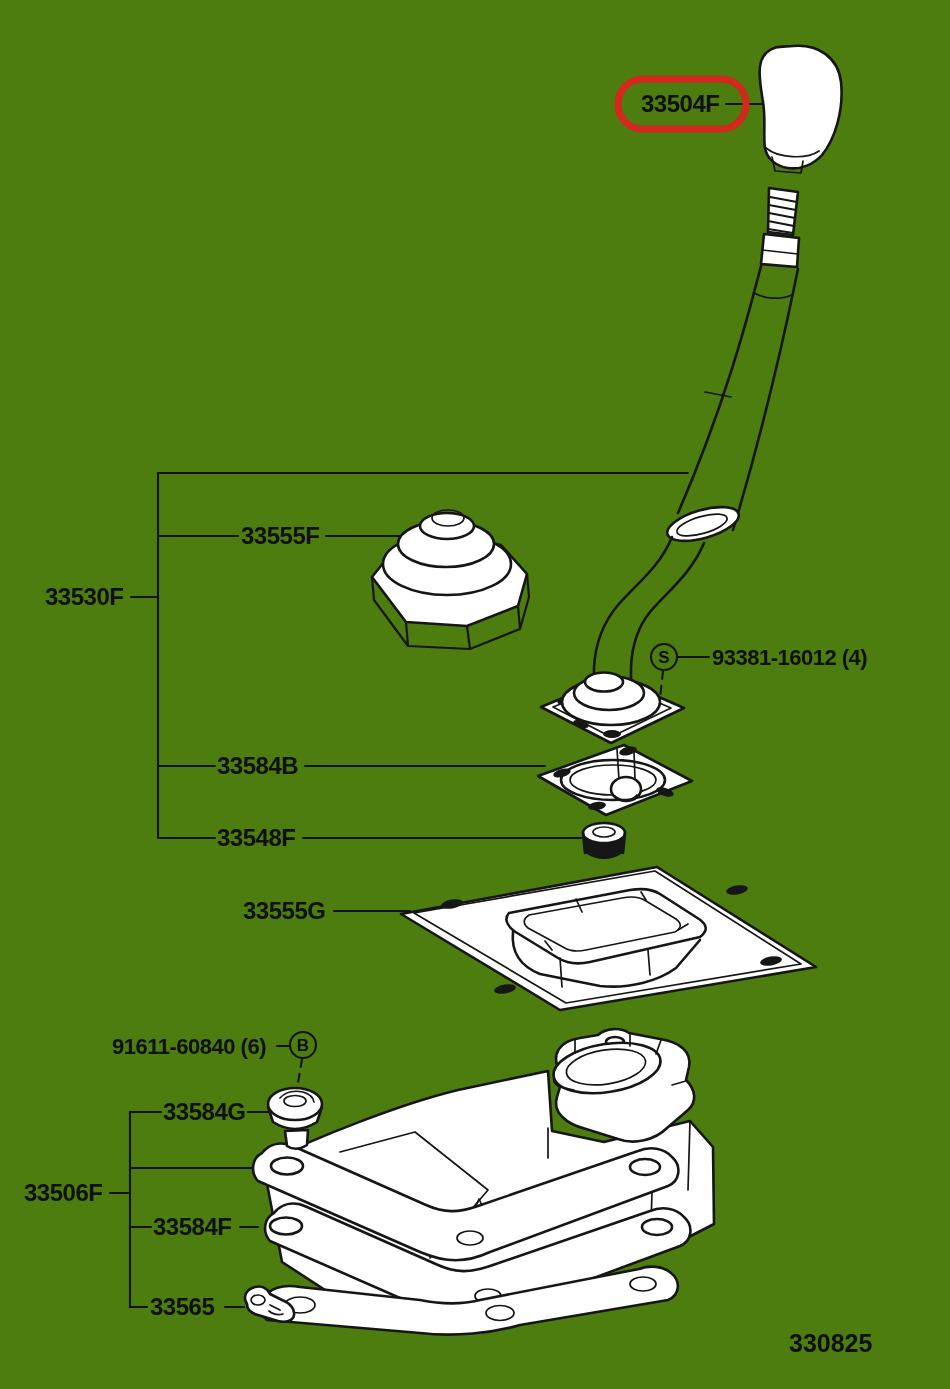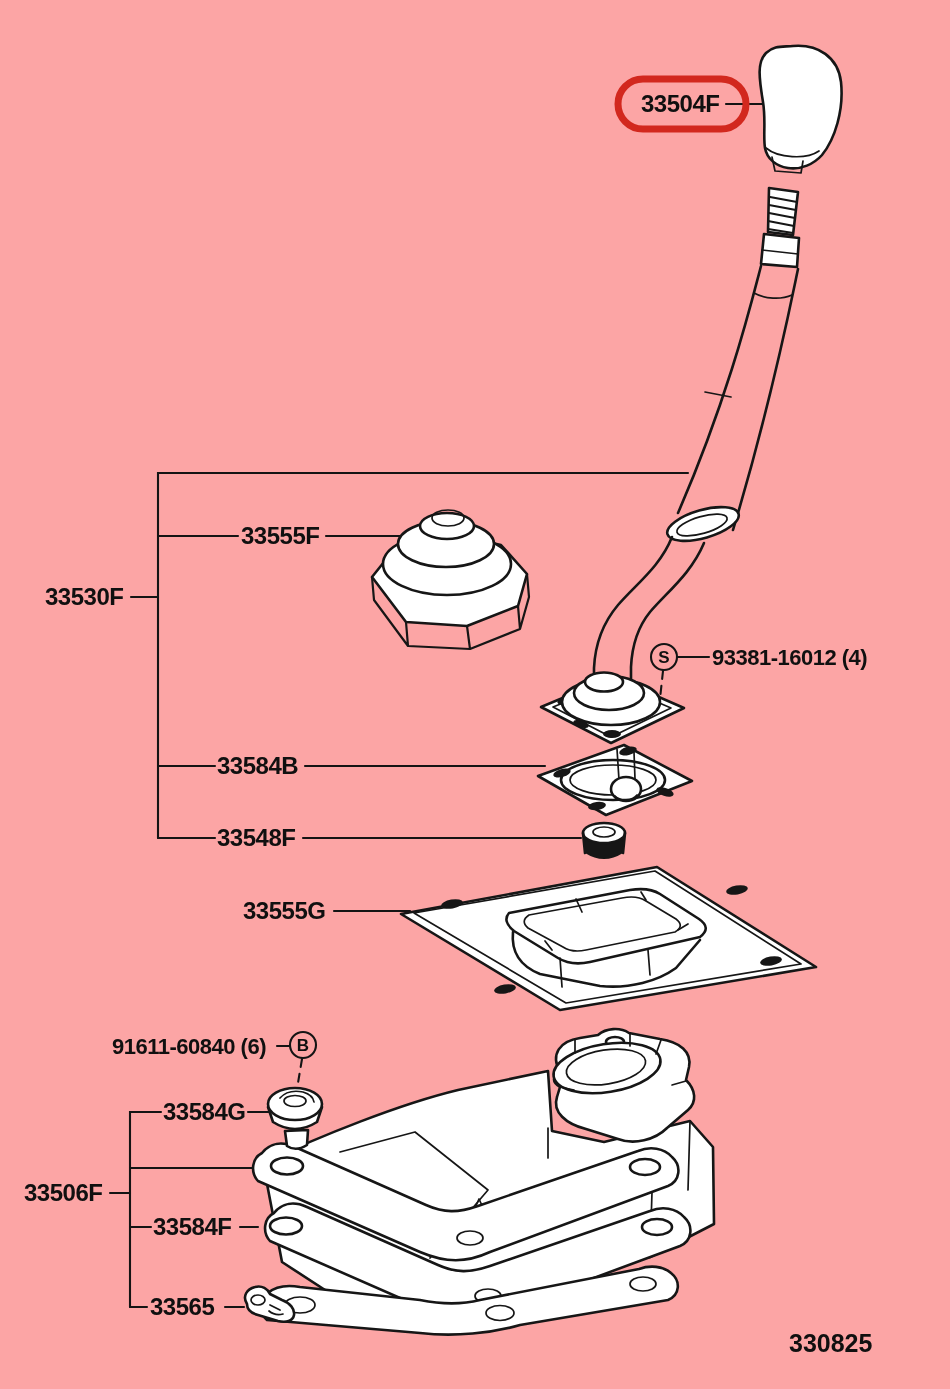--- a/index.html
+++ b/index.html
@@ -1,16 +1,16 @@
 <!DOCTYPE html>
 <html><head>
 <meta charset="utf-8">
 <style>
   html,body{margin:0;padding:0;background:#ffffff;}
-  .page{position:relative;width:950px;height:1389px;background:#fca5a5;overflow:hidden;
+  .page{position:relative;width:950px;height:1389px;background:#4d7c0f;overflow:hidden;
         font-family:"Liberation Sans",sans-serif;}
   svg{position:absolute;left:0;top:0;}
   .ln{stroke:#161616;stroke-width:2.6;fill:none;stroke-linecap:round;stroke-linejoin:round;}
   .thin{stroke-width:1.7;}
   .fw{fill:#ffffff;}
   .fd{fill:#161616;stroke:none;}
   .leader{stroke:#141414;stroke-width:2.1;fill:none;stroke-linecap:round;}
   .dash{stroke-dasharray:8 7;}
   text{fill:#101010;}
   .part{font:bold 24px "Liberation Sans",sans-serif;letter-spacing:-0.5px;}

